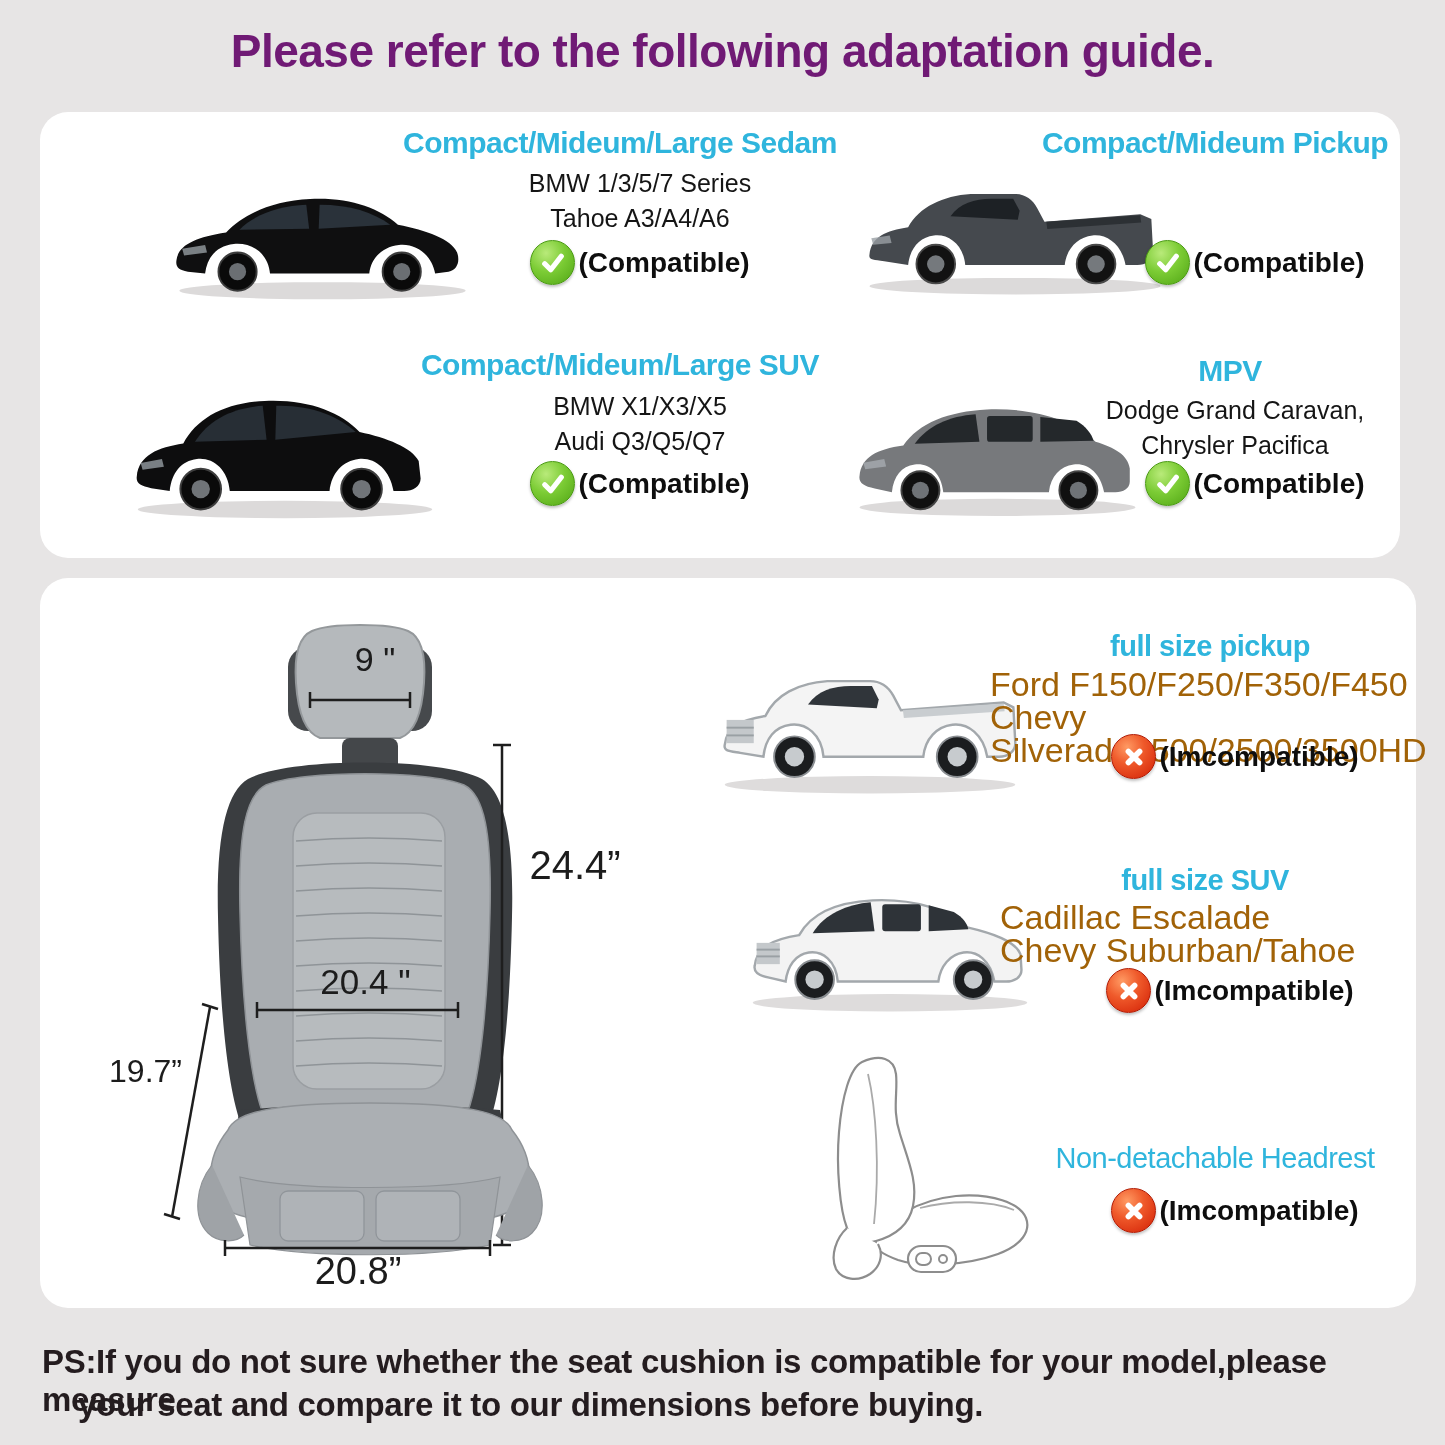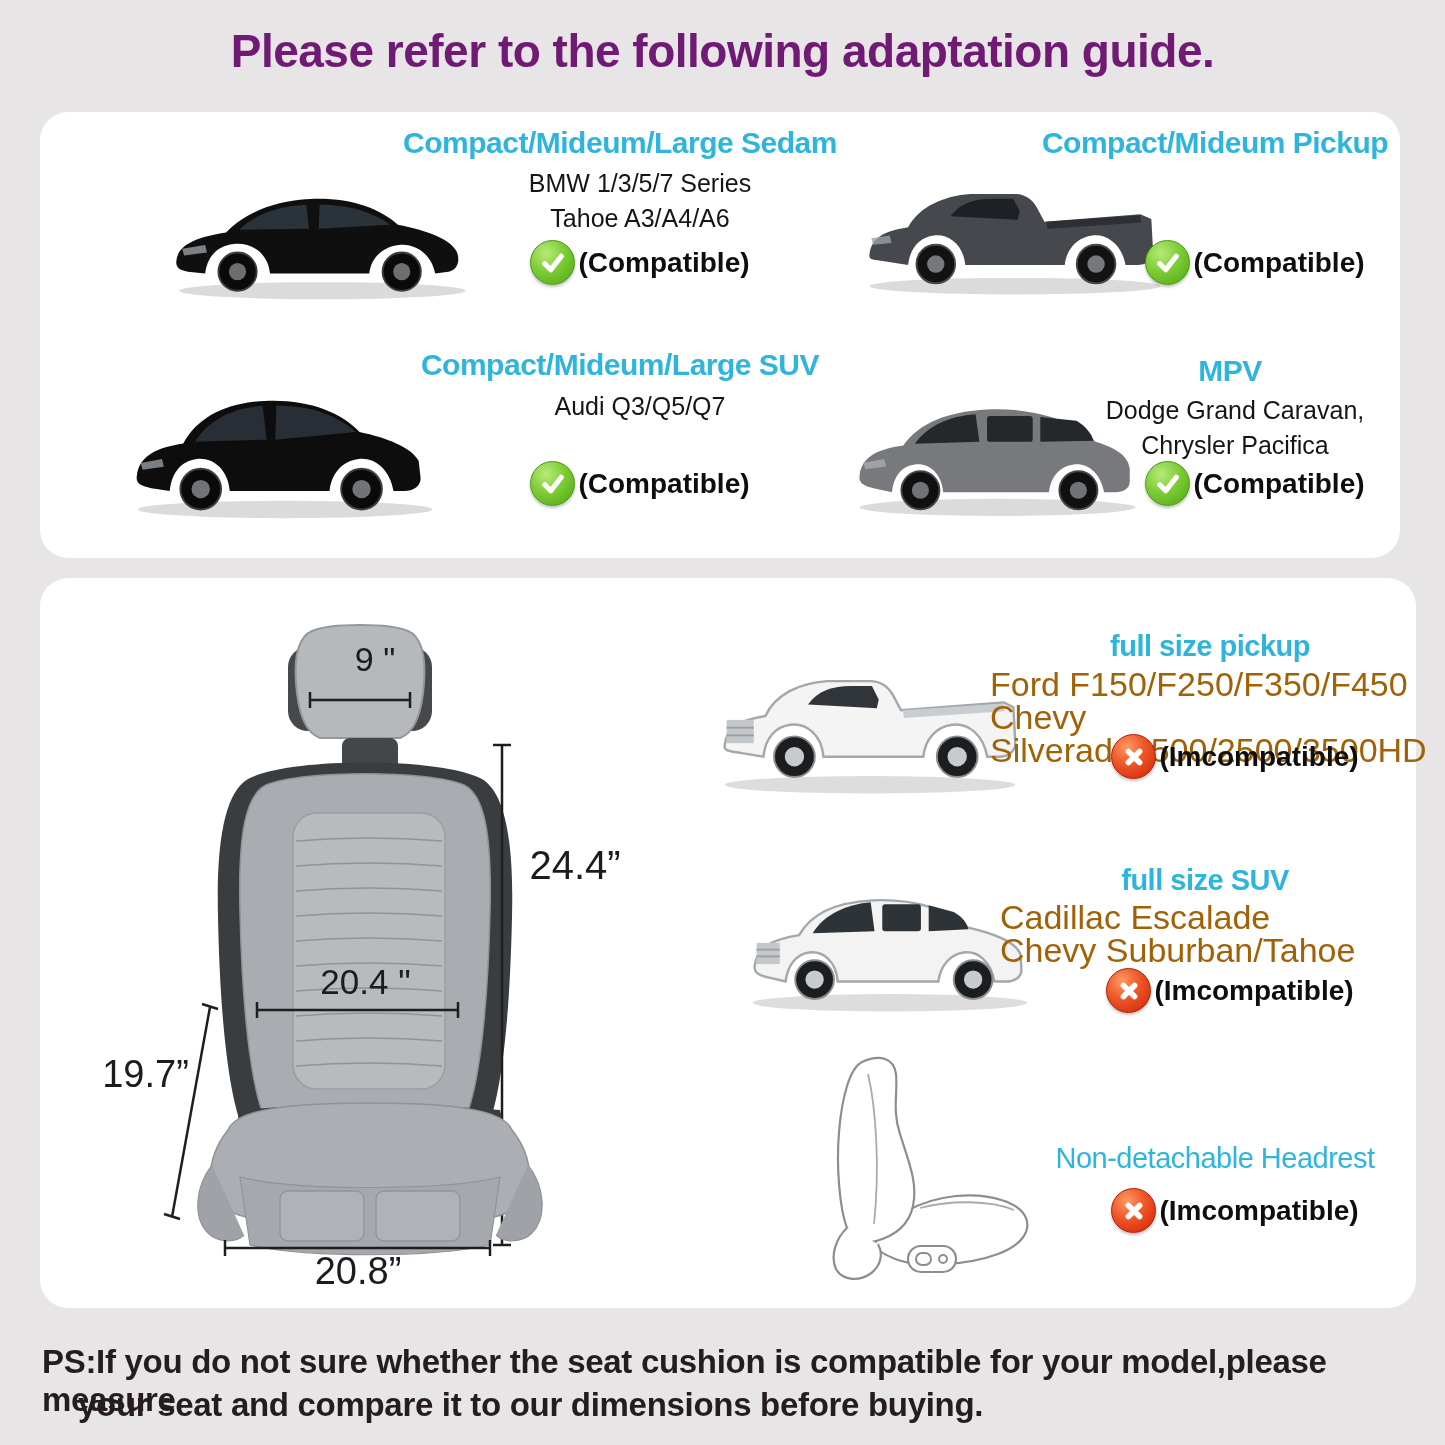--- a/index.html
+++ b/index.html
@@ -90,20 +90,21 @@
       <path d="M156,39 C192,38 220,50 238,66 L155,74 Z" fill="#272e35"></path>
       <path d="M16,98 L38,94 L40,102 L18,105 Z" fill="#8d9499" opacity="0.85"></path>
       <circle cx="78" cy="125" r="21" fill="#0a0a0a" stroke="#3e3e3e" stroke-width="2"></circle>
         <circle cx="78" cy="125" r="9.5" fill="#707478"></circle>
       <circle cx="244" cy="125" r="21" fill="#0a0a0a" stroke="#3e3e3e" stroke-width="2"></circle>
         <circle cx="244" cy="125" r="9.5" fill="#707478"></circle>
     </svg>
   </div>
   <div class="hdr" style="left:370px;top:348px;width:500px;">Compact/Mideum/Large SUV</div>
   <div class="models" style="left:470px;top:389px;width:340px;">
+    <div>BMW X1/X3/X5</div>
     <div>Audi Q3/Q5/Q7</div>
   </div>
   <div class="status-row" style="left:480px;top:461px;width:320px;">
     <span class="badge ok">
       <svg viewBox="0 0 40 40" style="width:30px;height:30px;">
           <path d="M9,21 L17,29 L31,11" stroke="#ffffff" stroke-width="7" fill="none" stroke-linecap="round" stroke-linejoin="round"></path>
         </svg>
     </span>
     <span class="status-label">(Compatible)</span>
   </div>
@@ -189,21 +190,21 @@
         <line x1="135" y1="643" x2="400" y2="643"></line>
           <line x1="135" y1="635" x2="135" y2="651"></line>
           <line x1="400" y1="635" x2="400" y2="651"></line>
       </g>
     </svg>
   </div>
 
   <div class="dim" style="left:330px;top:640px;width:90px;font-size:34px;">9 "</div>
   <div class="dim" style="left:505px;top:843px;width:140px;font-size:40px;">24.4”</div>
   <div class="dim" style="left:303px;top:962px;width:125px;font-size:35px;">20.4 "</div>
-  <div class="dim" style="left:88px;top:1053px;width:115px;font-size:38px;">19.7”</div>
+  <div class="dim" style="left:88px;top:1053px;width:115px;font-size:32px;">19.7”</div>
   <div class="dim" style="left:293px;top:1250px;width:130px;font-size:38px;">20.8”</div>
 
   <div class="abs" style="left:715px;top:632px;width:310px;height:170px;">
     <svg viewBox="0 0 320 170">
       <ellipse cx="160" cy="155" rx="150" ry="9" fill="#dedcdc"></ellipse>
       <path d="M10,114 C12,94 28,88 52,84 C62,62 86,50 116,48 L160,48 C171,48 179,54 184,63 L192,78 L298,70 L308,75 L310,112 C310,121 302,126 293,126 L281,126 C277,103 261,91 245,93 C229,95 217,107 215,126 L112,126 C110,103 94,91 78,93 C62,95 52,107 50,126 L26,122 C14,120 9,120 10,114 Z" fill="#f4f4f4" stroke="#a3a8ac" stroke-width="2.5"></path>
       <path d="M96,72 C106,58 122,53 140,53 L162,53 L169,67 L167,76 Z" fill="#30353a"></path>
       <path d="M194,78 L298,71 L299,79 L195,86 Z" fill="#c9cdd0"></path>
       <rect x="12" y="88" width="28" height="24" fill="#c4c8cb"></rect>
       <line x1="12" y1="96" x2="40" y2="96" stroke="#9aa0a4" stroke-width="2"></line>

